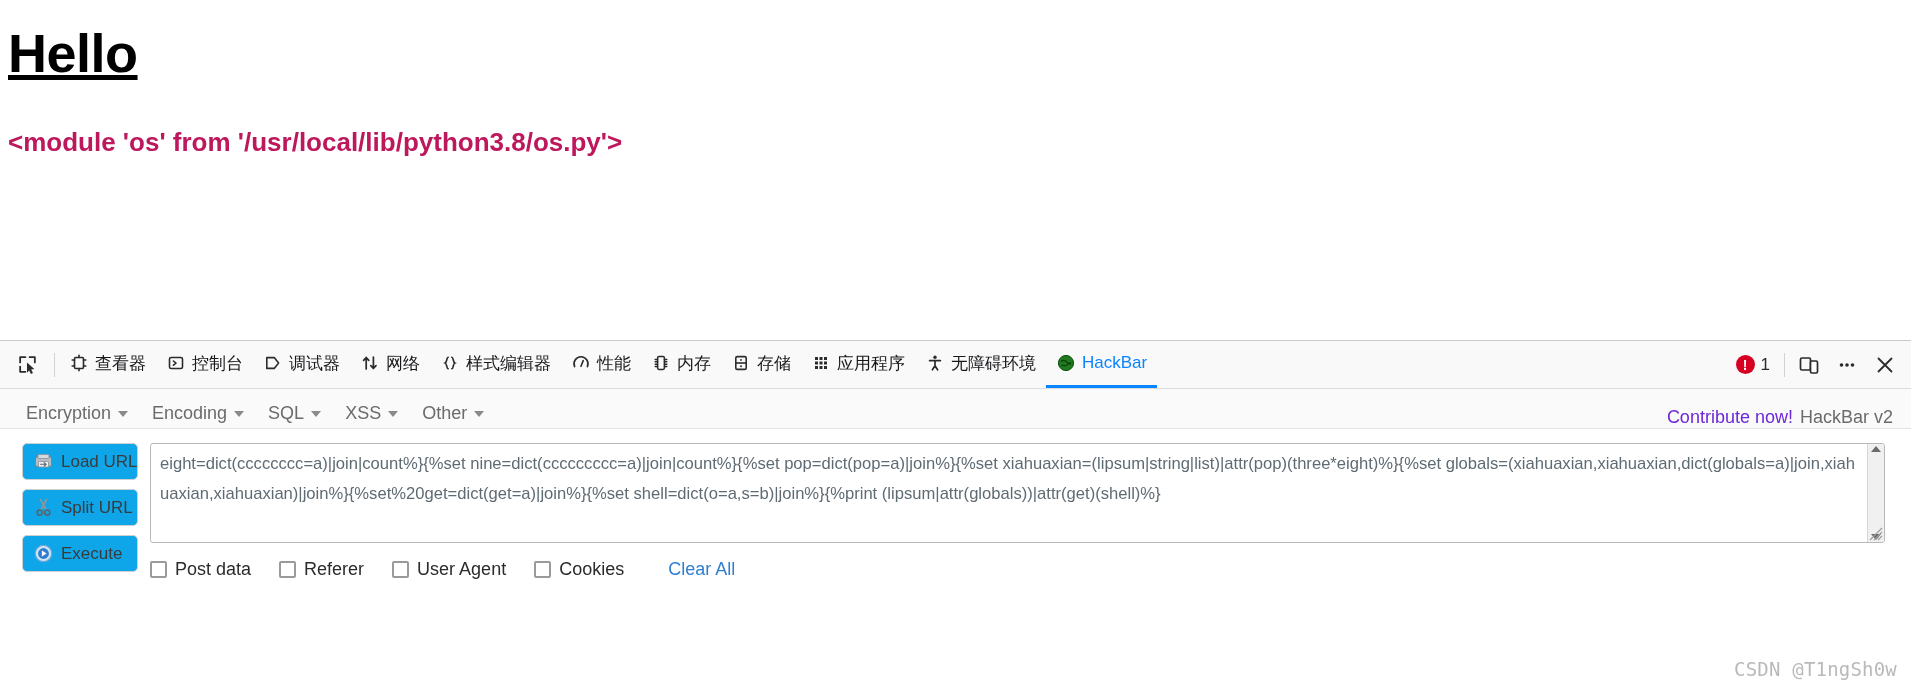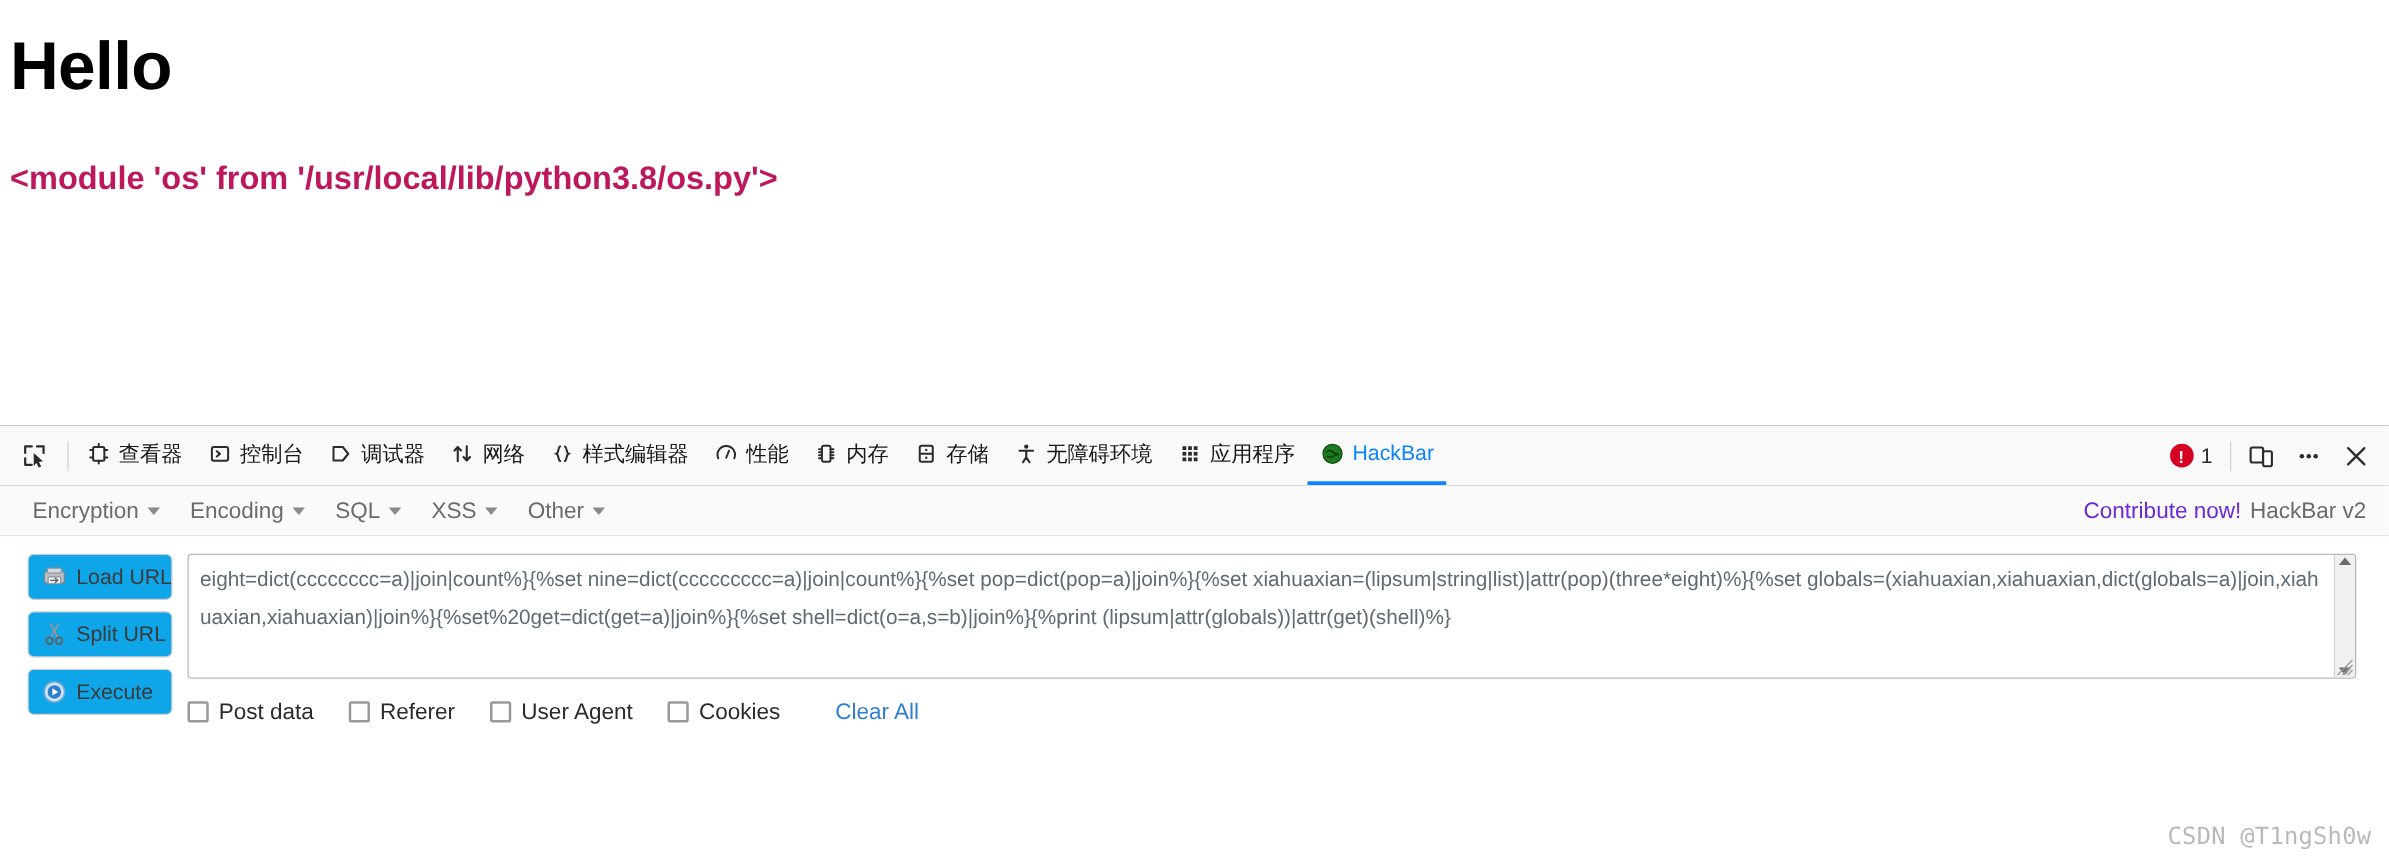--- a/index.html
+++ b/index.html
@@ -20,20 +20,21 @@
     background: #ffffff;
     padding: 10px 10px 0 8px;
   }
   #page-title {
     font-size: 54px;
     font-weight: bold;
     color: #000000;
     margin: 14px 0 0 0;
     line-height: 1.1;
     letter-spacing: -0.5px;
+    text-decoration: underline;
   }
   #page-paragraph {
     font-size: 26px;
     font-weight: bold;
     color: #be185d;
     margin: 44px 0 0 0;
     line-height: 1.2;
   }
 
   
@@ -126,21 +127,21 @@
     margin-left: 2px;
   }
 
   
   #hackbar-menubar {
     height: 40px;
     min-height: 40px;
     background: #fafafa;
     border-bottom: 1px solid #e2e2e2;
     display: flex;
-    align-items: center;
+    align-items: flex-end;
     padding: 0 10px 0 14px;
     font-size: 18px;
   }
   .hb-menu-item {
     display: flex;
     align-items: center;
     gap: 7px;
     color: #6b6b6b;
     padding: 4px 12px;
     cursor: pointer;
@@ -395,44 +396,44 @@
             <path d="M3.8 9 h10.4"></path>
             <circle cx="9" cy="5.9" r="0.95" fill="#2b2b2b" stroke="none"></circle>
             <circle cx="9" cy="12.2" r="0.95" fill="#2b2b2b" stroke="none"></circle>
           </svg>
         </span>
         <span>存储</span>
       </div>
 
       <div class="tool-tab">
         <span class="tt-ico">
-          <svg width="18" height="18" viewBox="0 0 18 18" fill="none" stroke="#2b2b2b" stroke-width="1.7">
-            <circle cx="9" cy="3.3" r="1.7" fill="#2b2b2b" stroke="none"></circle>
-            <path d="M3.6 6.6 h10.8" stroke-linecap="round"></path>
-            <path d="M9 6.6 v5.2 M9 11.8 l-2.6 4 M9 11.8 l2.6 4" stroke-linecap="round"></path>
-          </svg>
-        </span>
-        <span>无障碍环境</span>
-      </div>
-
-      <div class="tool-tab">
-        <span class="tt-ico">
           <svg width="18" height="18" viewBox="0 0 18 18" fill="#2b2b2b">
             <rect x="3" y="3" width="3" height="3"></rect>
               <rect x="7.5" y="3" width="3" height="3"></rect>
               <rect x="12" y="3" width="3" height="3"></rect>
             <rect x="3" y="7.5" width="3" height="3"></rect>
               <rect x="7.5" y="7.5" width="3" height="3"></rect>
               <rect x="12" y="7.5" width="3" height="3"></rect>
             <rect x="3" y="12" width="3" height="3"></rect>
               <rect x="7.5" y="12" width="3" height="3"></rect>
               <rect x="12" y="12" width="3" height="3"></rect>
           </svg>
         </span>
         <span>应用程序</span>
+      </div>
+
+      <div class="tool-tab">
+        <span class="tt-ico">
+          <svg width="18" height="18" viewBox="0 0 18 18" fill="none" stroke="#2b2b2b" stroke-width="1.7">
+            <circle cx="9" cy="3.3" r="1.7" fill="#2b2b2b" stroke="none"></circle>
+            <path d="M3.6 6.6 h10.8" stroke-linecap="round"></path>
+            <path d="M9 6.6 v5.2 M9 11.8 l-2.6 4 M9 11.8 l2.6 4" stroke-linecap="round"></path>
+          </svg>
+        </span>
+        <span>无障碍环境</span>
       </div>
 
       <div class="tool-tab active">
         <span class="tt-ico">
           <svg width="18" height="18" viewBox="0 0 18 18">
             <circle cx="9" cy="9" r="7.6" fill="#1f7a1f"></circle>
             <circle cx="9" cy="9" r="7.6" fill="none" stroke="#0d4f0d" stroke-width="1"></circle>
             <path d="M4 7.5 q3 -2.4 5.6 0.4 q2 2.2 4.4 0.9" fill="none" stroke="#0b3d0b" stroke-width="1.2"></path>
             <path d="M4.4 11 q3.4 1.6 5.8 -0.4 q1.6 -1.4 3.6 -0.6" fill="none" stroke="#0b3d0b" stroke-width="1.2"></path>
           </svg>

